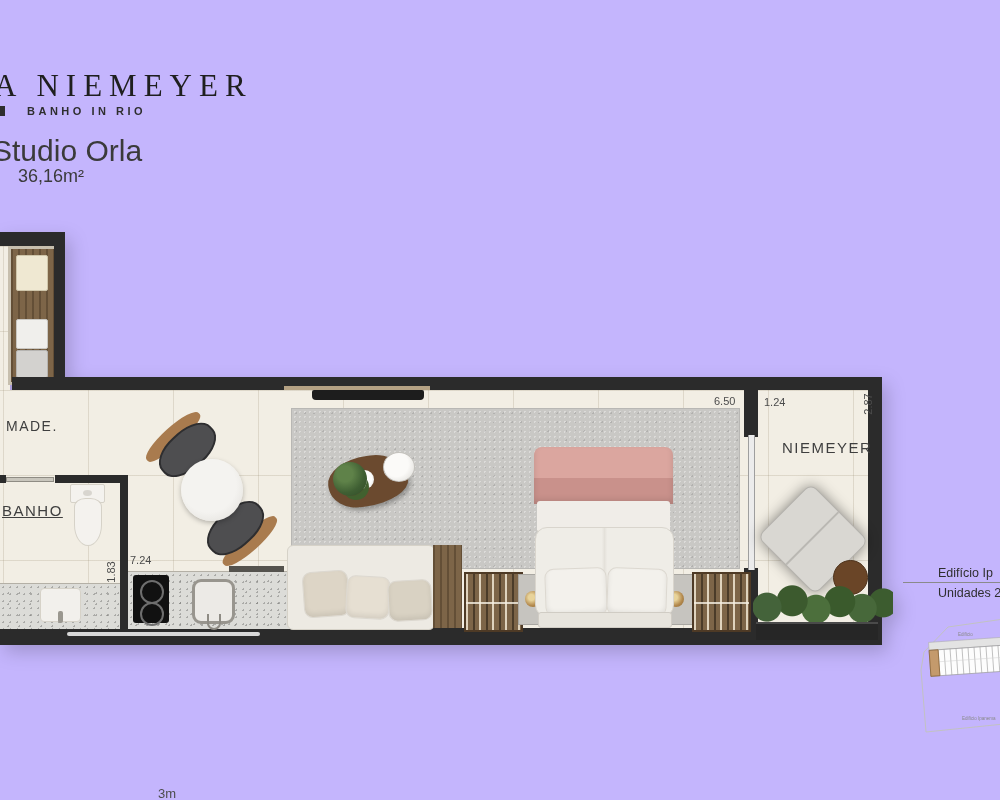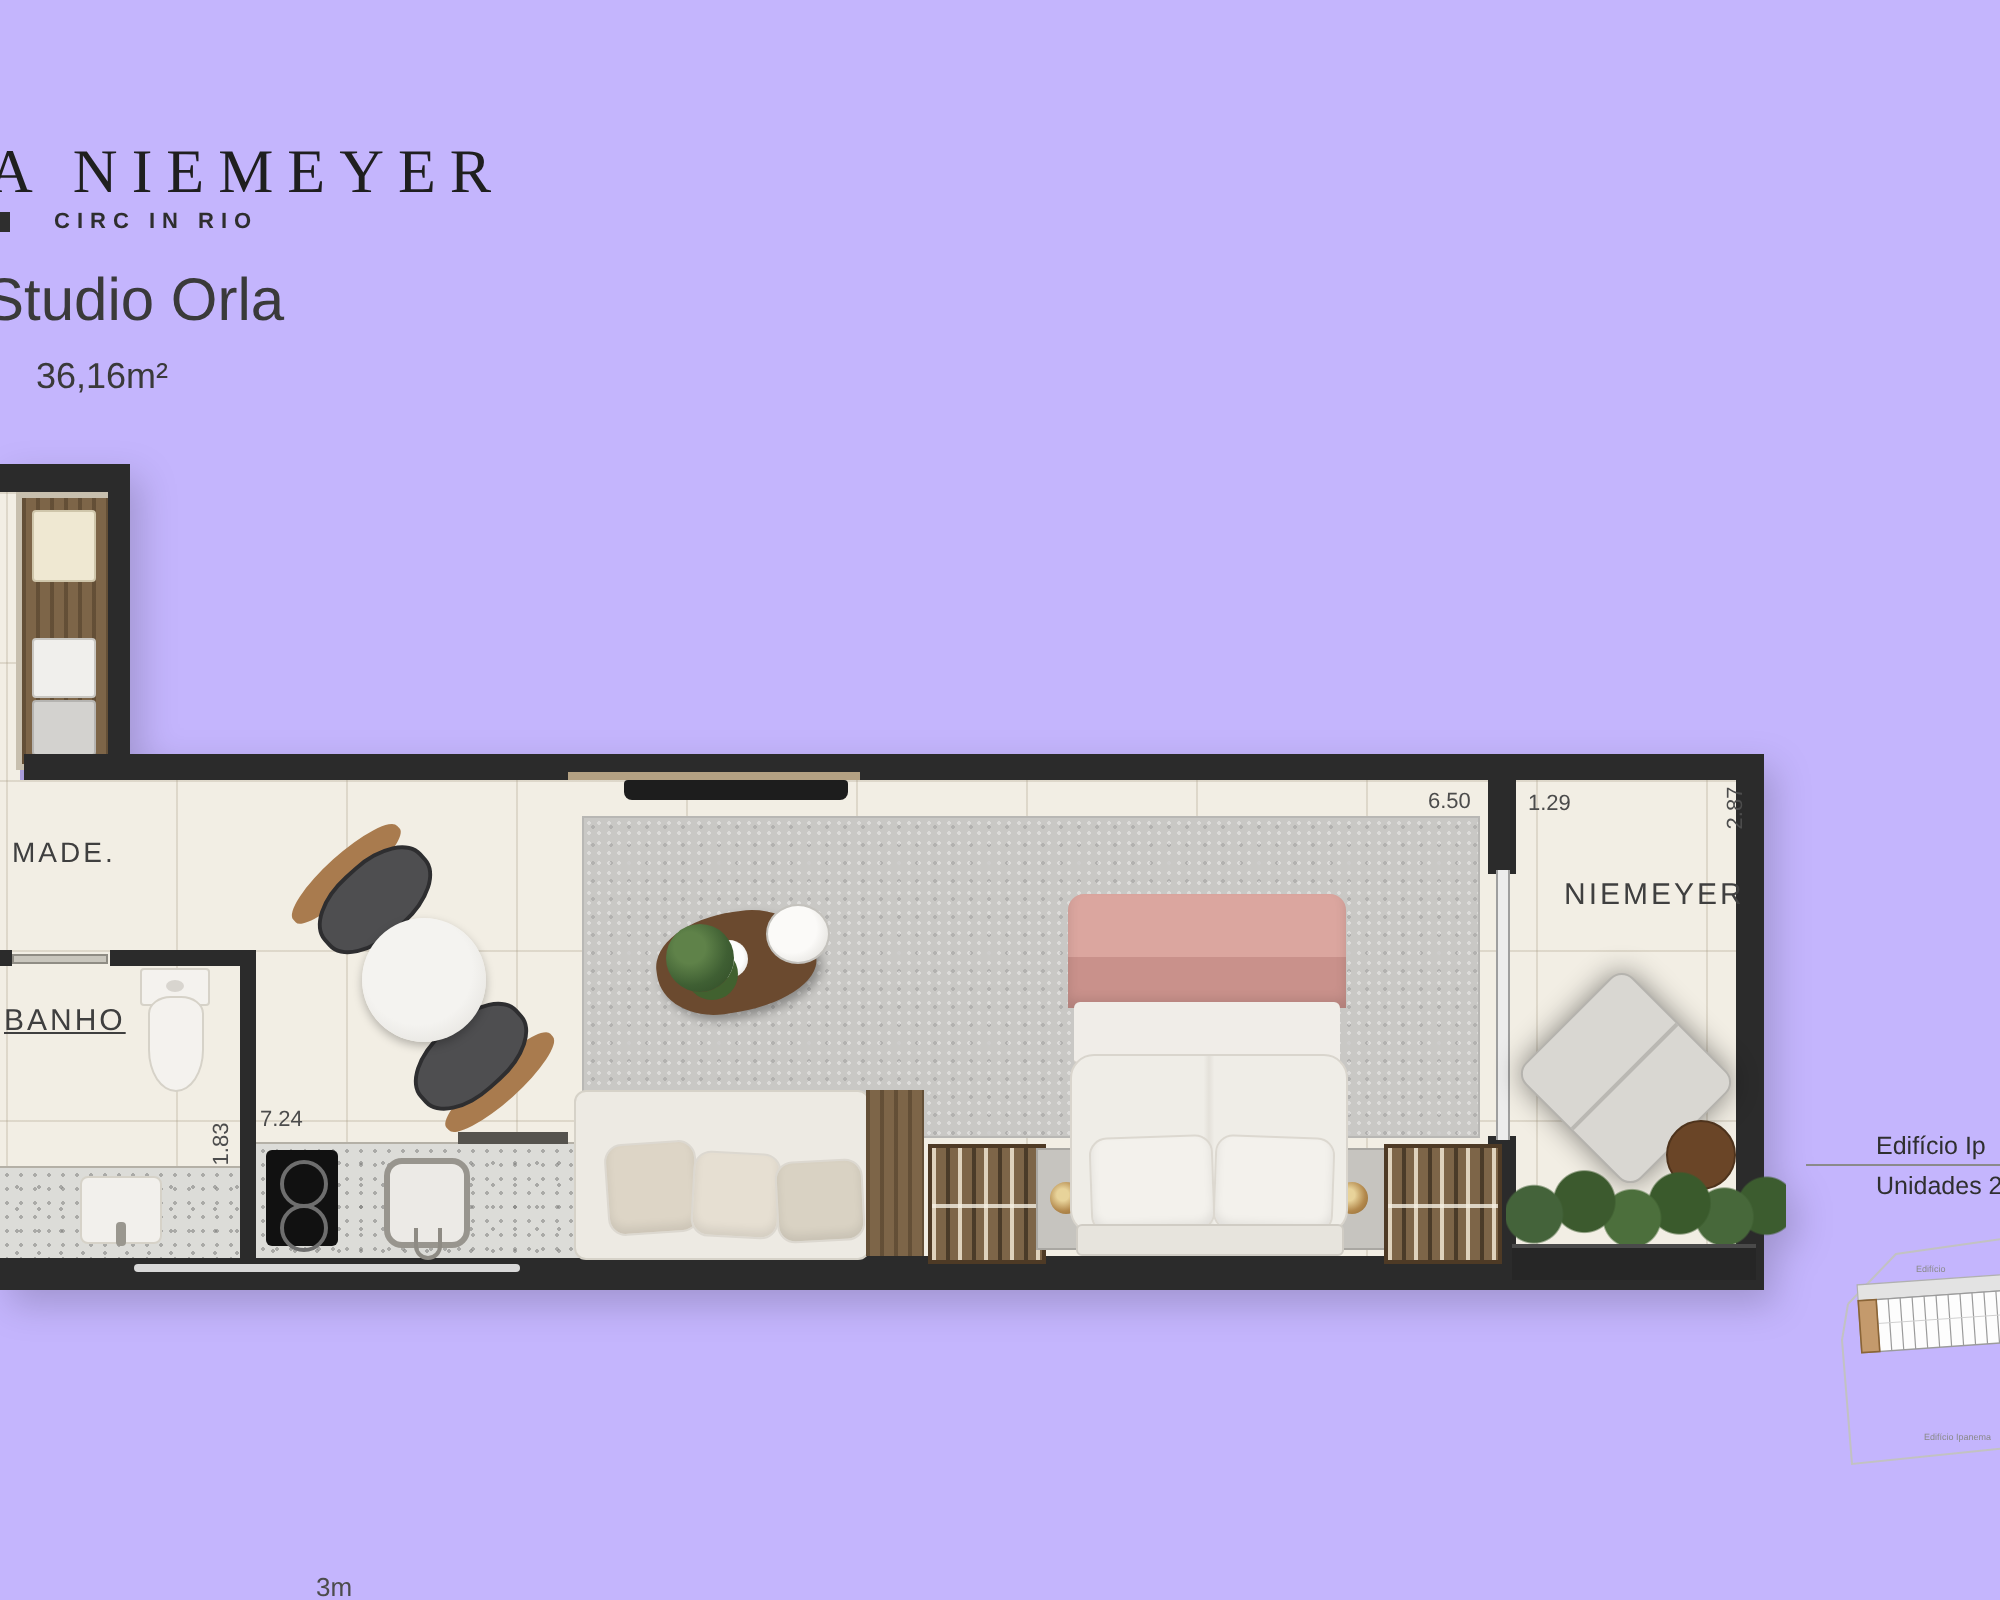--- a/index.html
+++ b/index.html
@@ -43,23 +43,23 @@
   .chair .seat{position:absolute;left:0;top:4px;width:62px;height:34px;border-radius:45%;background:#4e4e50;border:2px solid #2e2e30;}
   .keyplan-text{position:absolute;font-size:12.5px;color:#2f2f2f;white-space:nowrap;}
 </style>
 </head>
 <body>
 <div id="screen">
 
 <div class="abs" style="left:0;top:60px;width:400px;height:140px;">
   <div class="abs brand" style="left:-6px;top:8px;">A NIEMEYER</div>
   <div class="abs" style="left:0;top:46px;width:5px;height:10px;background:#2e2e2e;"></div>
-  <div class="abs tagline" style="left:27px;top:45px;">CIRC IN RIO</div>
+  <div class="abs tagline" style="left:27px;top:45px;">BANHO IN RIO</div>
   <div class="abs title" style="left:-8px;top:74px;">Studio Orla</div>
-  <div class="abs area" style="left:18px;top:118px;">36,16m²</div>
+  <div class="abs area" style="left:18px;top:106px;">36,16m²</div>
 </div>
 
 <div id="plan">
 
   <div class="floor" style="left:0;top:158px;width:868px;height:238px;"></div>
   <div class="floor" style="left:0;top:14px;width:10px;height:144px;"></div>
 
   <div class="abs wood" style="left:8px;top:14px;width:46px;height:133px;border:3px solid #c7bfae;">
     <div class="abs" style="left:5px;top:6px;width:30px;height:34px;background:#efe8d2;border:1px solid #cfc6ab;border-radius:2px;"></div>
     <div class="abs" style="left:5px;top:70px;width:30px;height:28px;background:#f0efec;border:1px solid #c9c7c2;border-radius:2px;"></div>
@@ -84,21 +84,21 @@
   <div class="abs" style="left:6px;top:245px;width:46px;height:3px;background:#c9c6bd;border:1px solid #8f8c84;"></div>
 
   <div class="roomlabel" style="left:6px;top:186px;font-size:14px;">MADE.</div>
   <div class="roomlabel" style="left:2px;top:270px;text-decoration:underline;">BANHO</div>
   <div class="roomlabel" style="left:448px;top:206px;letter-spacing:2.5px;">STUDIO</div>
   <div class="roomlabel" style="left:782px;top:207px;">NIEMEYER</div>
 
   <div class="dim" style="left:130px;top:322px;">7.24</div>
   <div class="dim rot" style="left:94px;top:334px;width:34px;text-align:center;">1.83</div>
   <div class="dim" style="left:714px;top:163px;">6.50</div>
-  <div class="dim" style="left:764px;top:164px;">1.29</div>
+  <div class="dim" style="left:764px;top:164px;">1.24</div>
   <div class="dim rot" style="left:851px;top:166px;width:34px;text-align:center;">2.87</div>
 
   <div class="granite" style="left:0;top:351px;width:120px;height:45px;"></div>
   <div class="white-furn" style="left:40px;top:356px;width:39px;height:32px;border-radius:4px;background:#f2f0ec;">
     <div class="abs" style="left:17px;top:22px;width:5px;height:12px;background:#9a978f;border-radius:2px;"></div>
   </div>
   <div class="white-furn" style="left:70px;top:252px;width:33px;height:17px;border-radius:2px;background:#f4f2ee;">
     <div class="abs" style="left:12px;top:5px;width:9px;height:6px;background:#d8d5cf;border-radius:50%;"></div>
   </div>
   <div class="white-furn" style="left:74px;top:266px;width:26px;height:46px;border-radius:13px 13px 16px 16px/10px 10px 24px 24px;background:#f4f2ee;"></div>

